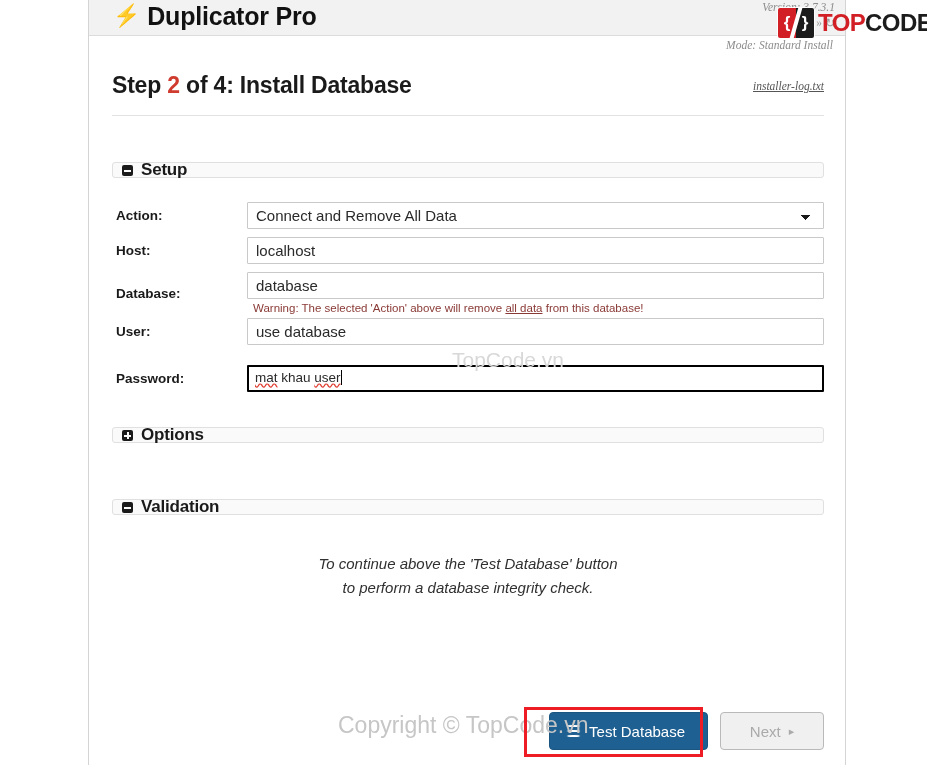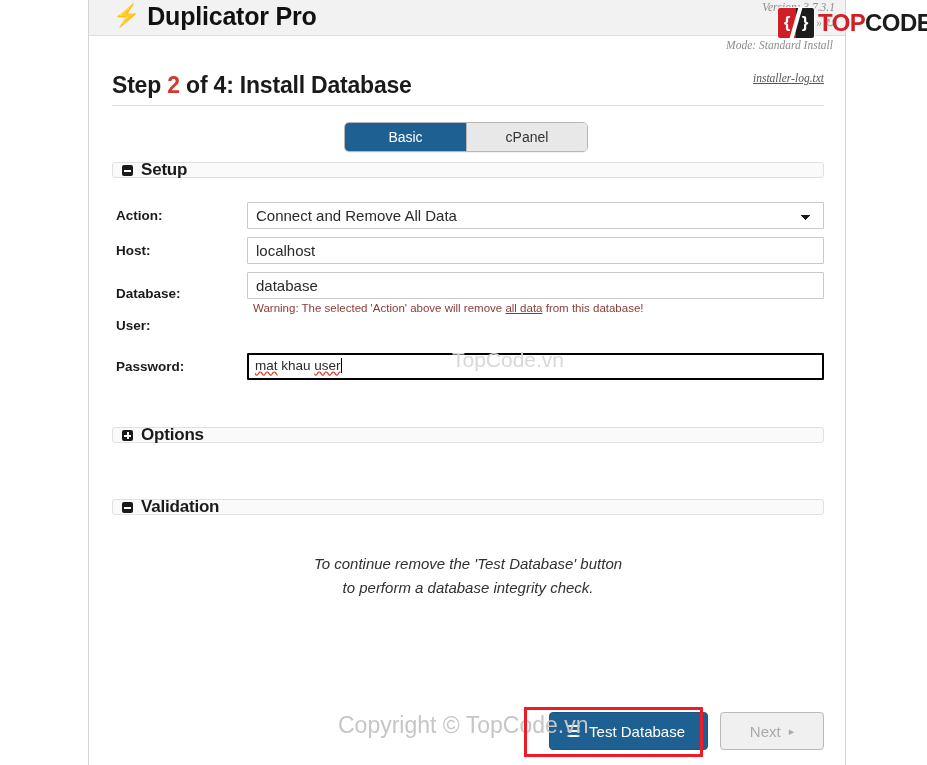--- a/index.html
+++ b/index.html
@@ -94,23 +94,23 @@
   }
 
   
   .step-wrap {
     position: absolute;
     left: 23px; top: 72px;
     width: 712px;
   }
   .step-row {
     display: flex;
-    align-items: flex-start;
+    align-items: center;
     justify-content: space-between;
-    padding-bottom: 6px;
+    padding-bottom: 16px;
     border-bottom: 1px solid #e2e2e2;
   }
   .step-title {
     font-size: 23px;
     font-weight: bold;
     color: #1a1a1a;
     letter-spacing: -0.2px;
   }
   .step-num { color: #cf3b2e; }
   .log-link {
@@ -448,24 +448,20 @@
       <div class="step-row">
         <div class="step-title">
           <span>Step</span>
           <span class="step-num">2</span>
           <span>of 4: Install Database</span>
         </div>
         <a class="log-link" href="#">installer-log.txt</a>
       </div>
     </div>
 
-    <div class="tabs">
-      <div class="tab active">Basic</div>
-      <div class="tab">cPanel</div>
-    </div>
 
     <div class="panel-head" id="panel-setup">
       <span class="toggle-ico"></span>
       <span class="panel-title">Setup</span>
     </div>
 
     <div class="form">
 
       <div class="frow">
         <div class="flabel">Action:</div>
@@ -491,20 +487,23 @@
         <div class="fctl">
           <input class="inp" type="text" value="database" style="">
           <div class="warn">
             <span>Warning: The selected 'Action' above will remove </span><u>all data</u><span> from this database!</span>
           </div>
         </div>
       </div>
 
       <div class="frow">
         <div class="flabel">User:</div>
+        <div class="fctl">
+          <input class="inp" type="text" value="use database" style="">
+        </div>
       </div>
 
       <div class="frow" style="margin-top:20px;">
         <div class="flabel">Password:</div>
         <div class="fctl">
           <input class="inp focused" type="text" style="color: transparent; caret-color: transparent;" value="mat khau user">
           <div class="pw-shadow"><span class="squiggle">mat</span><span> khau </span><span class="squiggle">user</span><span class="caret"></span></div>
         </div>
       </div>
 
@@ -514,21 +513,21 @@
       <span class="toggle-ico plus"></span>
       <span class="panel-title">Options</span>
     </div>
 
     <div class="panel-head" id="panel-validation">
       <span class="toggle-ico"></span>
       <span class="panel-title">Validation</span>
     </div>
 
     <div class="valid-msg">
-      <div>To continue remove the 'Test Database' button</div>
+      <div>To continue above the 'Test Database' button</div>
       <div>to perform a database integrity check.</div>
     </div>
 
     <div class="footer">
       <div class="btn btn-primary">
         <span class="db-ico">
           <span></span>
             <span></span>
             <span></span>
         </span>

